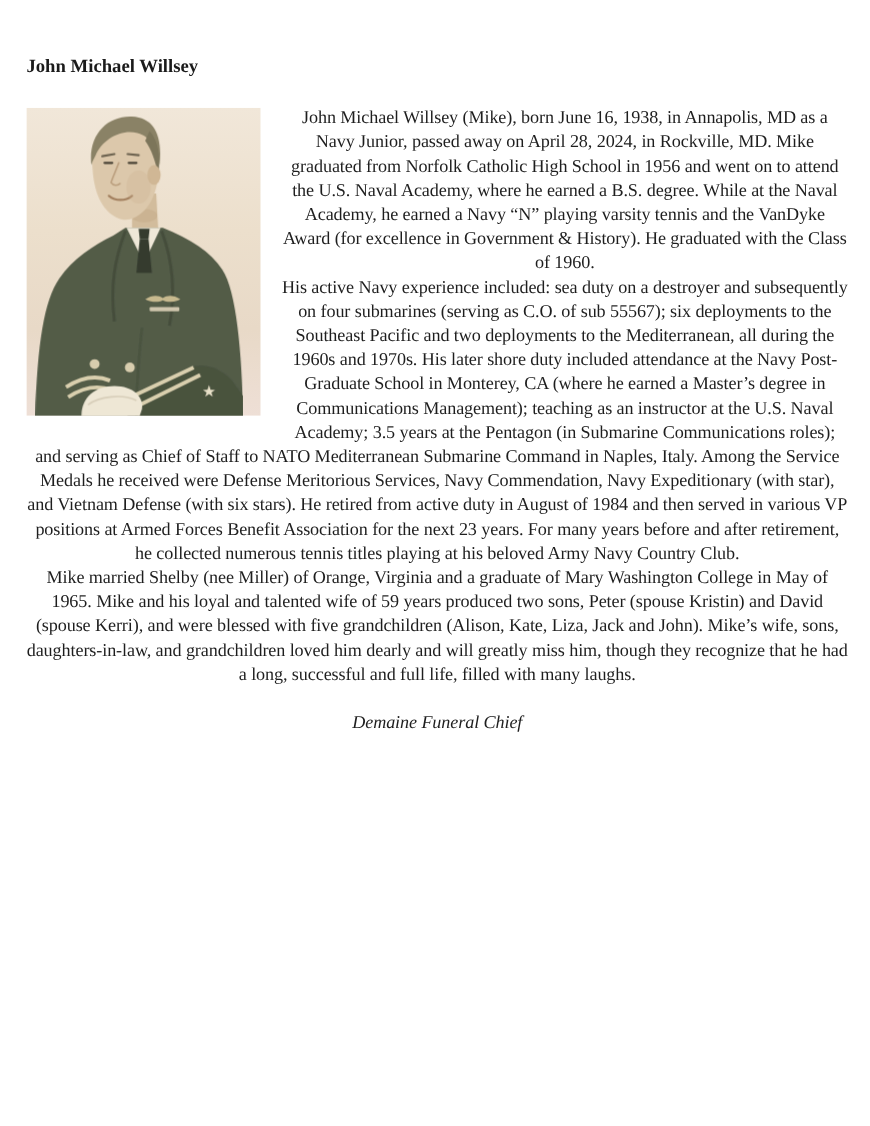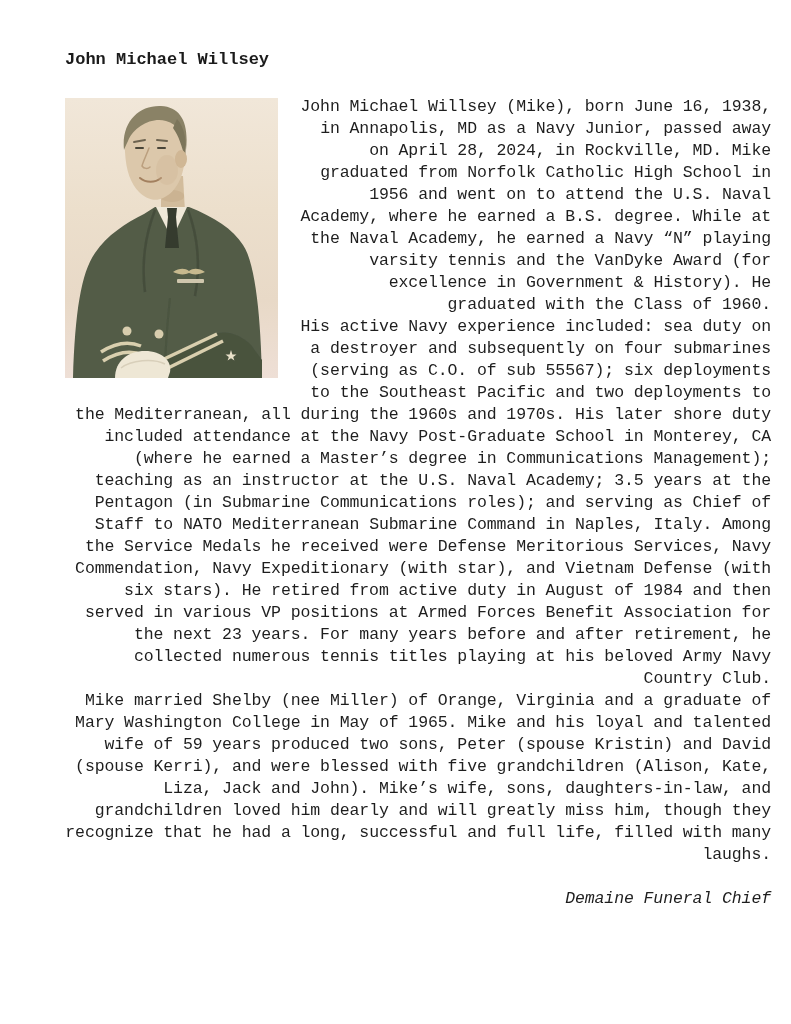--- a/index.html
+++ b/index.html
@@ -6,22 +6,22 @@
     margin: 0;
     padding: 0;
     background: #ffffff;
   }
   .page {
     position: relative;
     box-sizing: border-box;
     width: 791px;
     height: 1024px;
     background: #ffffff;
-    padding: 50px 20px 0 65px;
-    font-family: Liberation Mono, monospace;
+    padding: 50px 20px 0 24px;
+    font-family: Liberation Serif, serif;
     color: #1e1e1e;
     overflow: hidden;
   }
   .title {
     font-size: 17px;
     line-height: 20px;
     font-weight: bold;
     margin: 0 0 26px 0;
     color: #1b1b1b;
   }
@@ -34,21 +34,21 @@
   .photo-frame svg {
     display: block;
     width: 100%;
     height: 100%;
   }
   .body-text p {
     margin: 0;
     font-size: 16.5px;
     line-height: 22px;
     letter-spacing: -0.1px;
-    text-align: right;
+    text-align: center;
   }
   .footer-credit {
     margin-top: 22px !important;
     font-style: italic;
   }
 </style>
 </head>
 <body>
 
 <div class="page">

